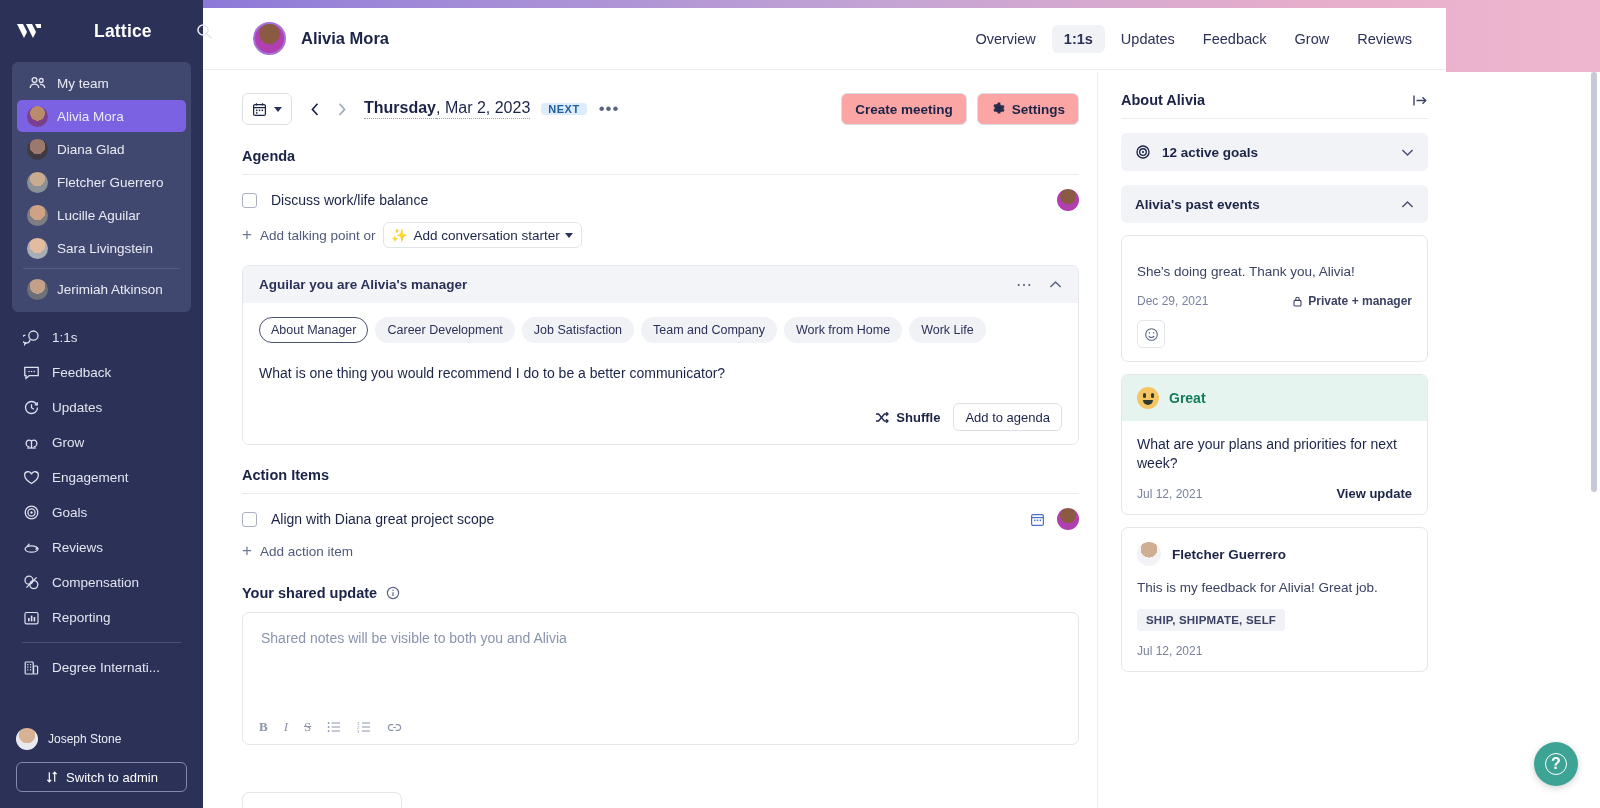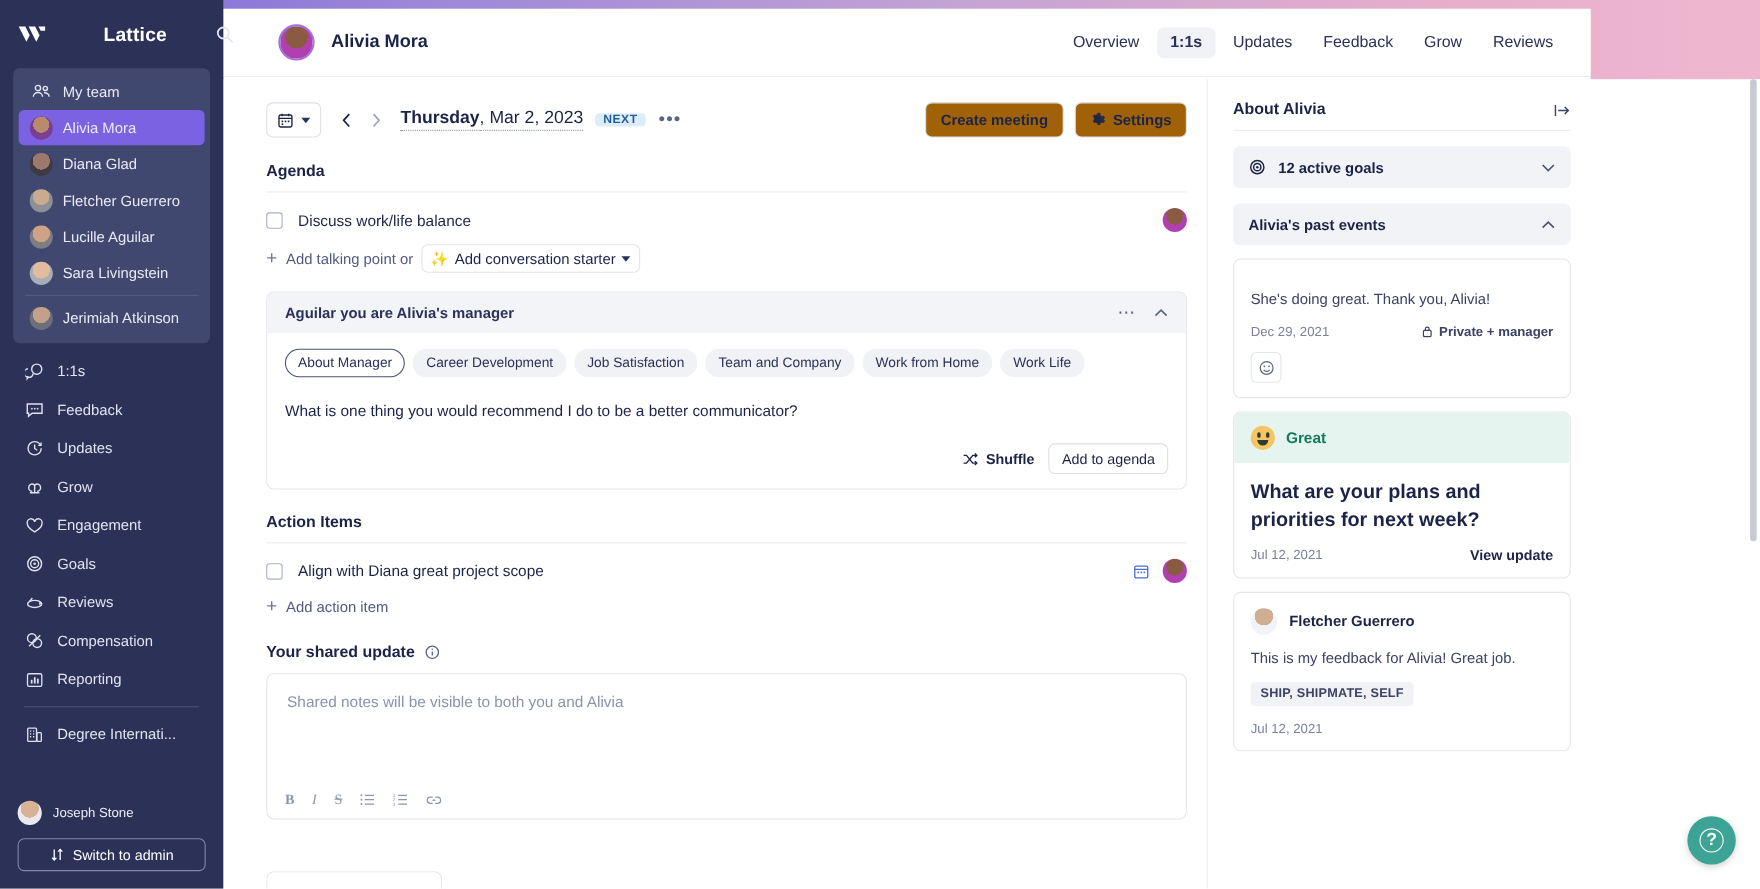--- a/index.html
+++ b/index.html
@@ -97,21 +97,21 @@
     border-bottom: 1px dotted #9aa0b5; padding-bottom:1px; cursor:pointer;
   }
   .date-rest { font-size:16px; color:#1b2447; border-bottom:1px dotted #9aa0b5; padding-bottom:1px; cursor:pointer;}
   .next-badge {
     margin-left:11px; background:#ddecfb; color:#1f5f9e; font-size:11px; font-weight:bold;
     letter-spacing:.5px; padding:0 7px; border-radius:4px;
   }
   .dots { margin-left:12px; font-size:17px; color:#5b6484; cursor:pointer; letter-spacing:1px; line-height:10px;}
   .tb-right { margin-left:auto; display:flex; gap:10px; }
   .btn {
-    height:32px; padding:0 13px; border:1px solid #dcdfe6; border-radius:6px; background:#a16207;
+    height:32px; padding:0 13px; border:1px solid #dcdfe6; border-radius:6px; background:#fca5a5;
     font-size:13.5px; font-weight:bold; color:#1b2447; display:flex; align-items:center; gap:7px; cursor:pointer;
   }
 
   
   .sec-title { font-size:14.5px; font-weight:bold; color:#1b2447; margin-top: 22px; }
   .sec-rule { height:1px; background:#e9ebf0; margin-top: 10px; }
   .row-item { display:flex; align-items:center; height:38px; margin-top: 6px; }
   .cbox { width:15px;height:15px;border:1.5px solid #a9b0c4;border-radius:3px; flex:none; cursor:pointer;}
   .row-text { font-size:14px; color:#1b2447; margin-left:14px; }
   .row-right { margin-left:auto; display:flex; align-items:center; gap:12px;}
@@ -179,21 +179,21 @@
   .ev-date { font-size:12px; color:#7a829f; }
   .ev-priv { margin-left:auto; display:flex; align-items:center; gap:6px; font-size:12px; font-weight:bold; color:#3b4263;}
   .emoji-btn { width:28px;height:28px;border:1px solid #e4e6ec;border-radius:5px; margin-top:12px; display:flex;align-items:center;justify-content:center; cursor:pointer;}
 
   .up-head { background:#e6f4ef; padding:12px 15px; display:flex; align-items:center; gap:10px;}
   .up-emoji { width:22px;height:22px;border-radius:50%; background:#f5c463; position:relative; flex:none;}
   .up-emoji:before, .up-emoji:after { content:""; position:absolute; width:3px;height:5px;background:#2f3b30; border-radius:2px; top:6px;}
   .up-emoji:before{left:5.5px;} .up-emoji:after{right:5.5px;}
   .up-mouth { position:absolute; left:6px; top:13px; width:10px; height:5px; background:#2f3b30; border-radius:0 0 6px 6px; }
   .up-label { font-size:14px; font-weight:bold; color:#147a5c; }
-  .up-q { font-size:18px; font-weight:bold; color:#1b2447; line-height:1.35; }
+  .up-q { font-size:14px; font-weight:normal; color:#1b2447; line-height:1.35; }
   .view-link { margin-left:auto; font-size:13px; font-weight:bold; color:#1b2447; cursor:pointer;}
 
   .tagchip { display:inline-block; background:#f1f2f6; color:#3b4263; font-size:11.5px; font-weight:bold;
     padding:5px 9px; border-radius:4px; margin-top:12px; letter-spacing:.2px;}
 
   
   .vscroll { position:absolute; right:3px; top:72px; width:6px; height:420px; background:#c7cad4; border-radius:3px; z-index:9;}
   
   .help {
     position:absolute; right:22px; bottom:22px; width:44px;height:44px; border-radius:50%;

